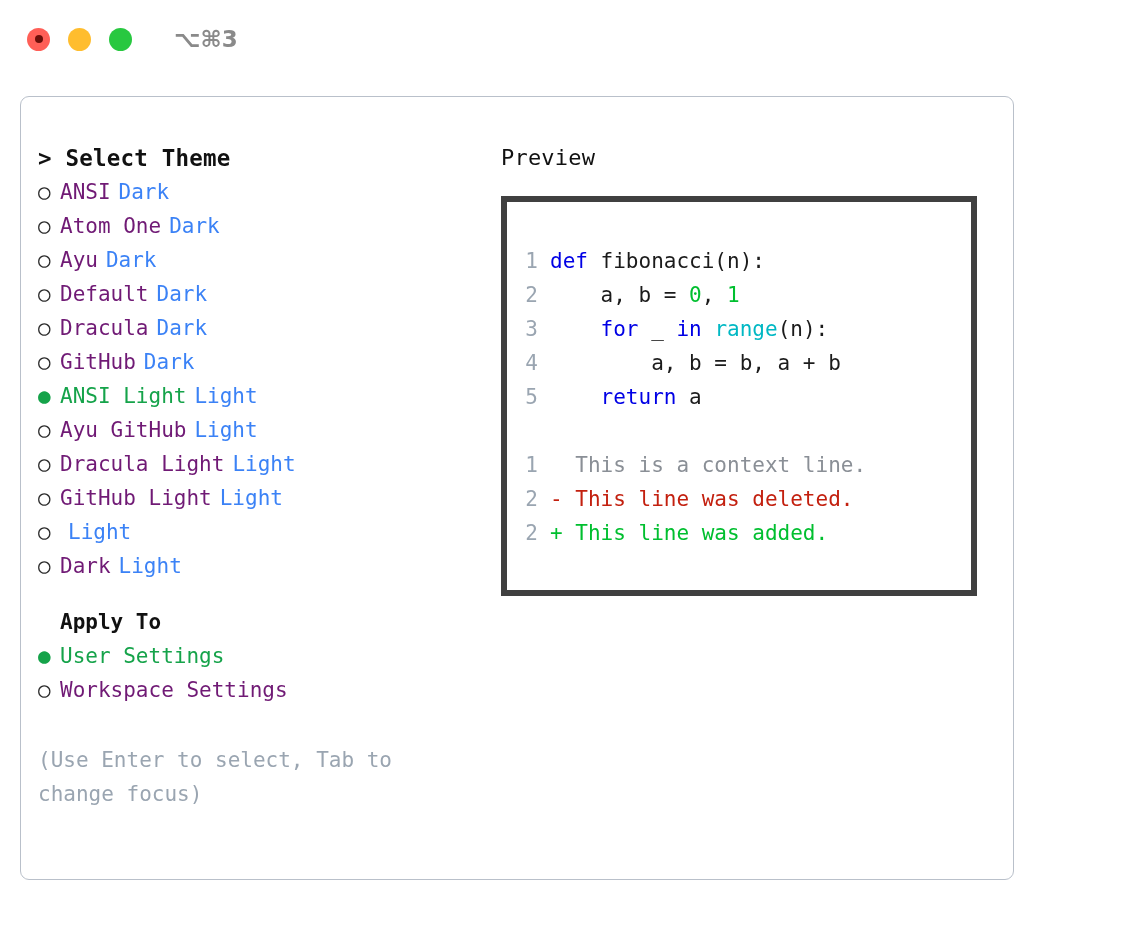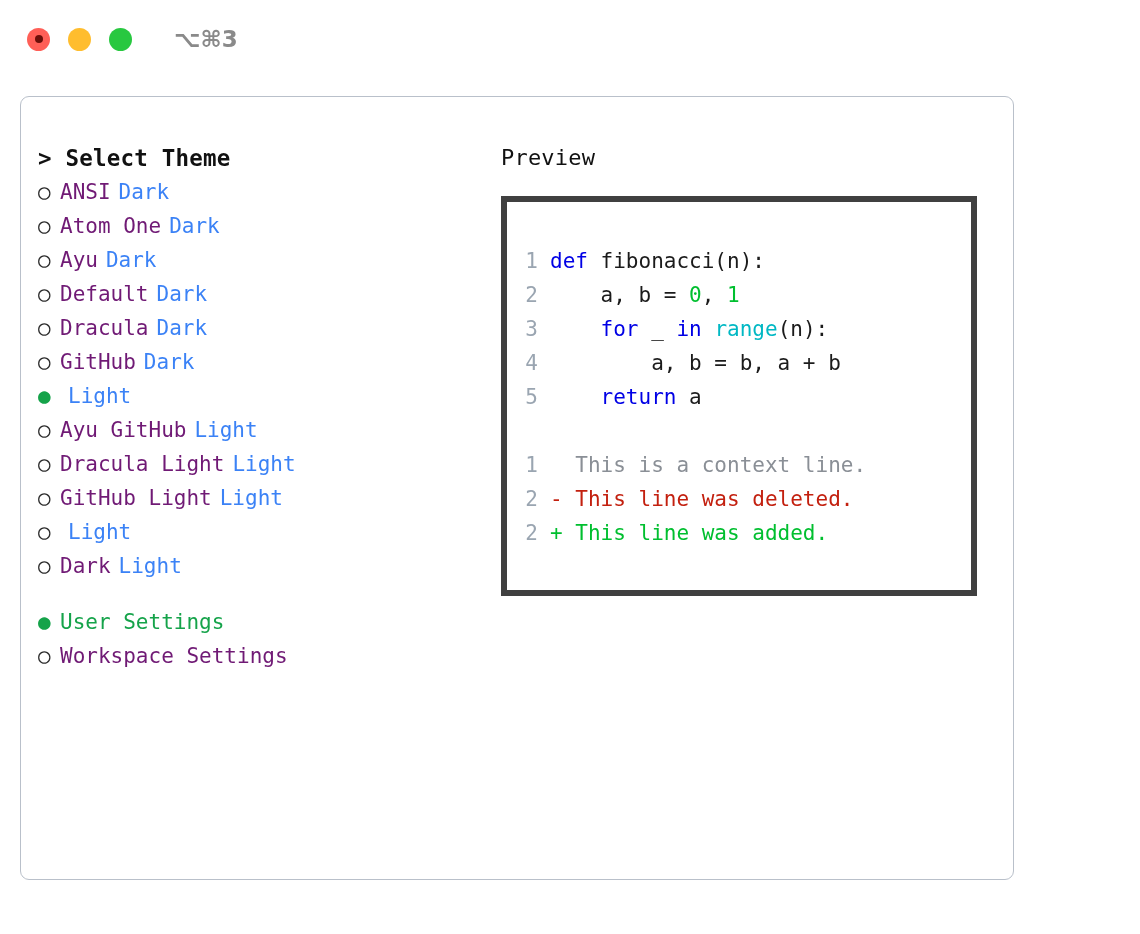--- a/index.html
+++ b/index.html
@@ -191,35 +191,37 @@
 
   <div class="left-pane">
     <div class="pane-title">&gt; Select Theme</div>
     <div id="theme-list">
         <div class="opt-row"><span class="bullet">○</span><span class="opt-label">ANSI</span><span class="opt-tag">Dark</span></div>
         <div class="opt-row"><span class="bullet">○</span><span class="opt-label">Atom One</span><span class="opt-tag">Dark</span></div>
         <div class="opt-row"><span class="bullet">○</span><span class="opt-label">Ayu</span><span class="opt-tag">Dark</span></div>
         <div class="opt-row"><span class="bullet">○</span><span class="opt-label">Default</span><span class="opt-tag">Dark</span></div>
         <div class="opt-row"><span class="bullet">○</span><span class="opt-label">Dracula</span><span class="opt-tag">Dark</span></div>
         <div class="opt-row"><span class="bullet">○</span><span class="opt-label">GitHub</span><span class="opt-tag">Dark</span></div>
-        <div class="opt-row selected"><span class="bullet sel">●</span><span class="opt-tag">Light</span></div>
+        <div class="opt-row selected"><span class="bullet sel">●</span><span class="opt-label">ANSI Light</span><span class="opt-tag">Light</span></div>
         <div class="opt-row"><span class="bullet">○</span><span class="opt-label">Ayu GitHub</span><span class="opt-tag">Light</span></div>
         <div class="opt-row"><span class="bullet">○</span><span class="opt-label">Dracula Light</span><span class="opt-tag">Light</span></div>
         <div class="opt-row"><span class="bullet">○</span><span class="opt-label">GitHub Light</span><span class="opt-tag">Light</span></div>
         <div class="opt-row"><span class="bullet">○</span><span class="opt-tag">Light</span></div>
         <div class="opt-row"><span class="bullet">○</span><span class="opt-label">Dark</span><span class="opt-tag">Light</span></div>
       </div>
 
     <div class="spacer-sm"></div>
 
+    <div class="section-head">Apply To</div>
     <div id="apply-list">
         <div class="opt-row selected"><span class="bullet sel">●</span><span class="opt-label">User Settings</span></div>
         <div class="opt-row"><span class="bullet">○</span><span class="opt-label">Workspace Settings</span></div>
       </div>
 
+    <div class="hint">(Use Enter to select, Tab to change focus)</div>
   </div>
 
   <div class="right-pane">
     <div class="preview-title">Preview</div>
     <div class="preview-box">
       <div class="code" id="code-block"><div><span class="ln">1</span><span class="kw">def </span><span class="pl">fibonacci(n):</span></div><div><span class="ln">2</span><span class="var">    a, b = </span><span class="num">0</span><span class="pl">, </span><span class="num">1</span></div><div><span class="ln">3</span><span class="pl">    </span><span class="kw">for</span><span class="var"> _ </span><span class="kw">in</span><span class="pl"> </span><span class="fn">range</span><span class="pl">(n):</span></div><div><span class="ln">4</span><span class="var">        a, b = b, a + b</span></div><div><span class="ln">5</span><span class="pl">    </span><span class="kw">return</span><span class="var"> a</span></div><div class="diff-gap"></div><div><span class="ln">1</span><span class="d-ctx">  </span><span class="d-ctx">This is a context line.</span></div><div><span class="ln">2</span><span class="d-del">- </span><span class="d-del">This line was deleted.</span></div><div><span class="ln">2</span><span class="d-add">+ </span><span class="d-add">This line was added.</span></div></div>
     </div>
   </div>
 
 </div>

